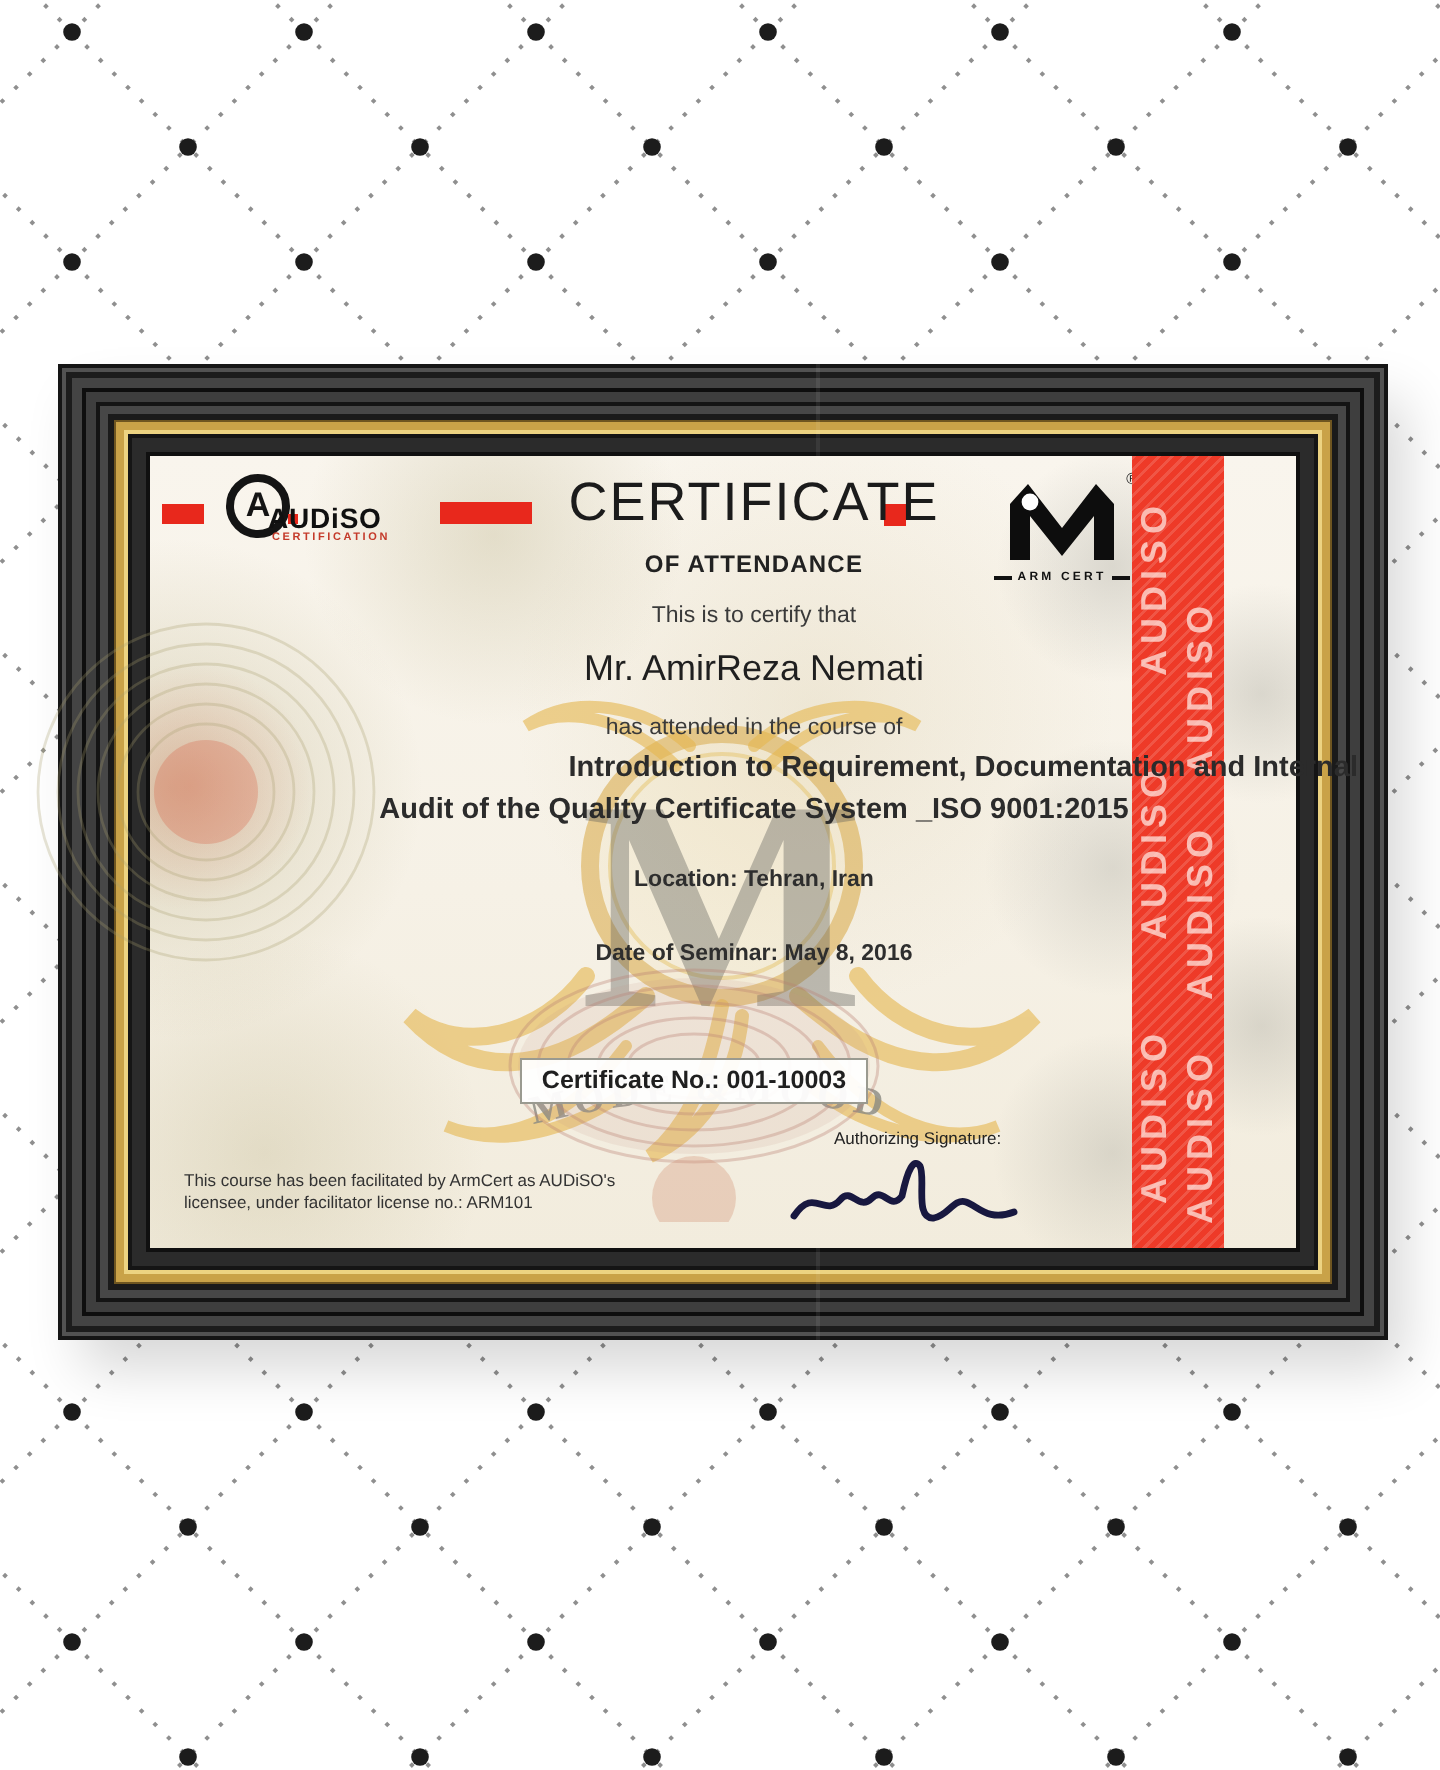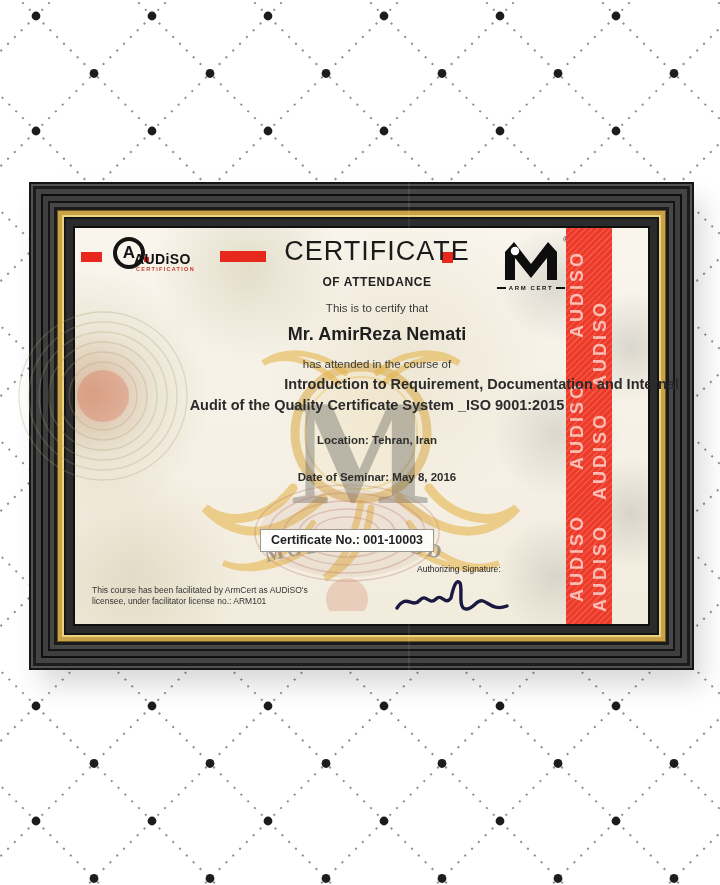--- a/index.html
+++ b/index.html
@@ -69,21 +69,21 @@
   #stripe{left:491px;top:0;width:46px;height:396px;background:#ee3a28;
     background-image:repeating-linear-gradient(135deg, rgba(255,255,255,.14) 0 1.5px, rgba(0,0,0,0) 1.5px 4.5px);
     display:flex;}
   .stripe-col{flex:1;display:flex;flex-direction:column;justify-content:space-around;align-items:center;}
   .stripe-col.shift{padding-top:60px;box-sizing:border-box;}
   .stripe-word{writing-mode:vertical-rl;transform:rotate(180deg);
     font-size:18px;font-weight:700;letter-spacing:3px;color:rgba(255,236,230,.72);}
 
   
   #certify-line{top:74px;font-size:11.5px;color:#3a3a3a;}
-  #recipient{top:96px;font-size:18px;font-weight:700;color:#1f1f1f;text-align:center;}
+  #recipient{top:96px;font-size:18px;font-weight:400;color:#1f1f1f;text-align:center;}
   #attended-line{top:130px;font-size:11.5px;color:#3a3a3a;}
   #course-line1{top:148px;font-size:14.5px;font-weight:800;color:#2b2b2b;text-align:right;}
   #course-line2{top:169px;font-size:14.5px;font-weight:800;color:#2b2b2b;}
   #location-line{top:206px;font-size:11.5px;font-weight:700;color:#2e2e2e;}
   #date-line{top:243px;font-size:11.5px;font-weight:700;color:#2e2e2e;}
 
   #cert-no-box{left:185px;top:301px;width:174px;height:23px;background:rgba(255,255,255,.94);
     border:1px solid #9a9a90;box-sizing:border-box;text-align:center;
     font-size:12.5px;font-weight:700;color:#1f1f1f;line-height:21px;}
 

